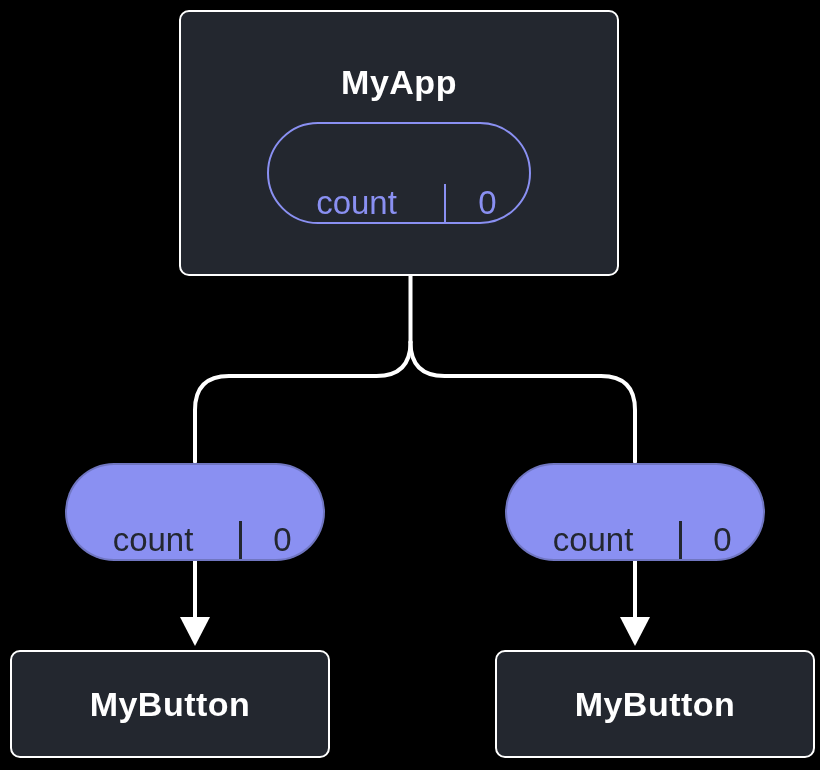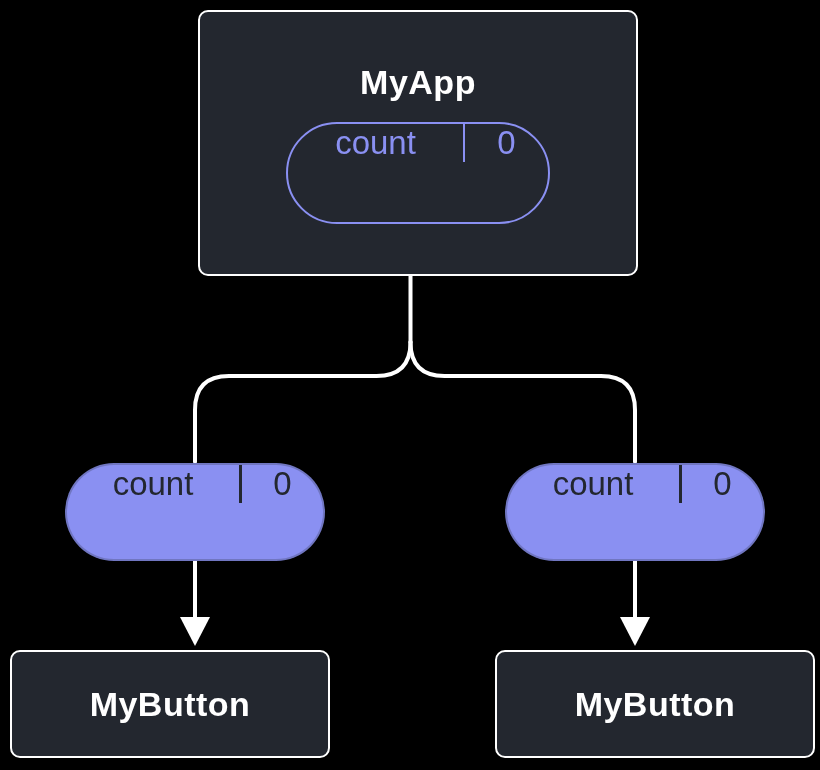--- a/index.html
+++ b/index.html
@@ -26,26 +26,26 @@
     border-radius:10px;
     display:flex;flex-direction:column;
     align-items:center;justify-content:center;
   }
   .node-title{
     color:#ffffff;
     font-size:34px;
     font-weight:700;
     letter-spacing:.5px;
   }
-  #myapp-box{left:198px;top:10px;width:440px;height:266px;gap:20px;}
+  #myapp-box{left:179px;top:10px;width:440px;height:266px;gap:20px;}
   #mybutton-left-box{left:10px;top:650px;width:320px;height:108px;}
   #mybutton-right-box{left:495px;top:650px;width:320px;height:108px;}
 
   .pill{
-    display:flex;align-items:flex-start;
+    display:flex;align-items:flex-end;
     border-radius:60px;overflow:hidden;
     font-size:33px;
   }
   .pill .cell{
     display:flex;align-items:center;justify-content:center;
   }
   .pill .key{width:172px;}
   .pill .val{flex:1;}
 
   .pill.outline{

